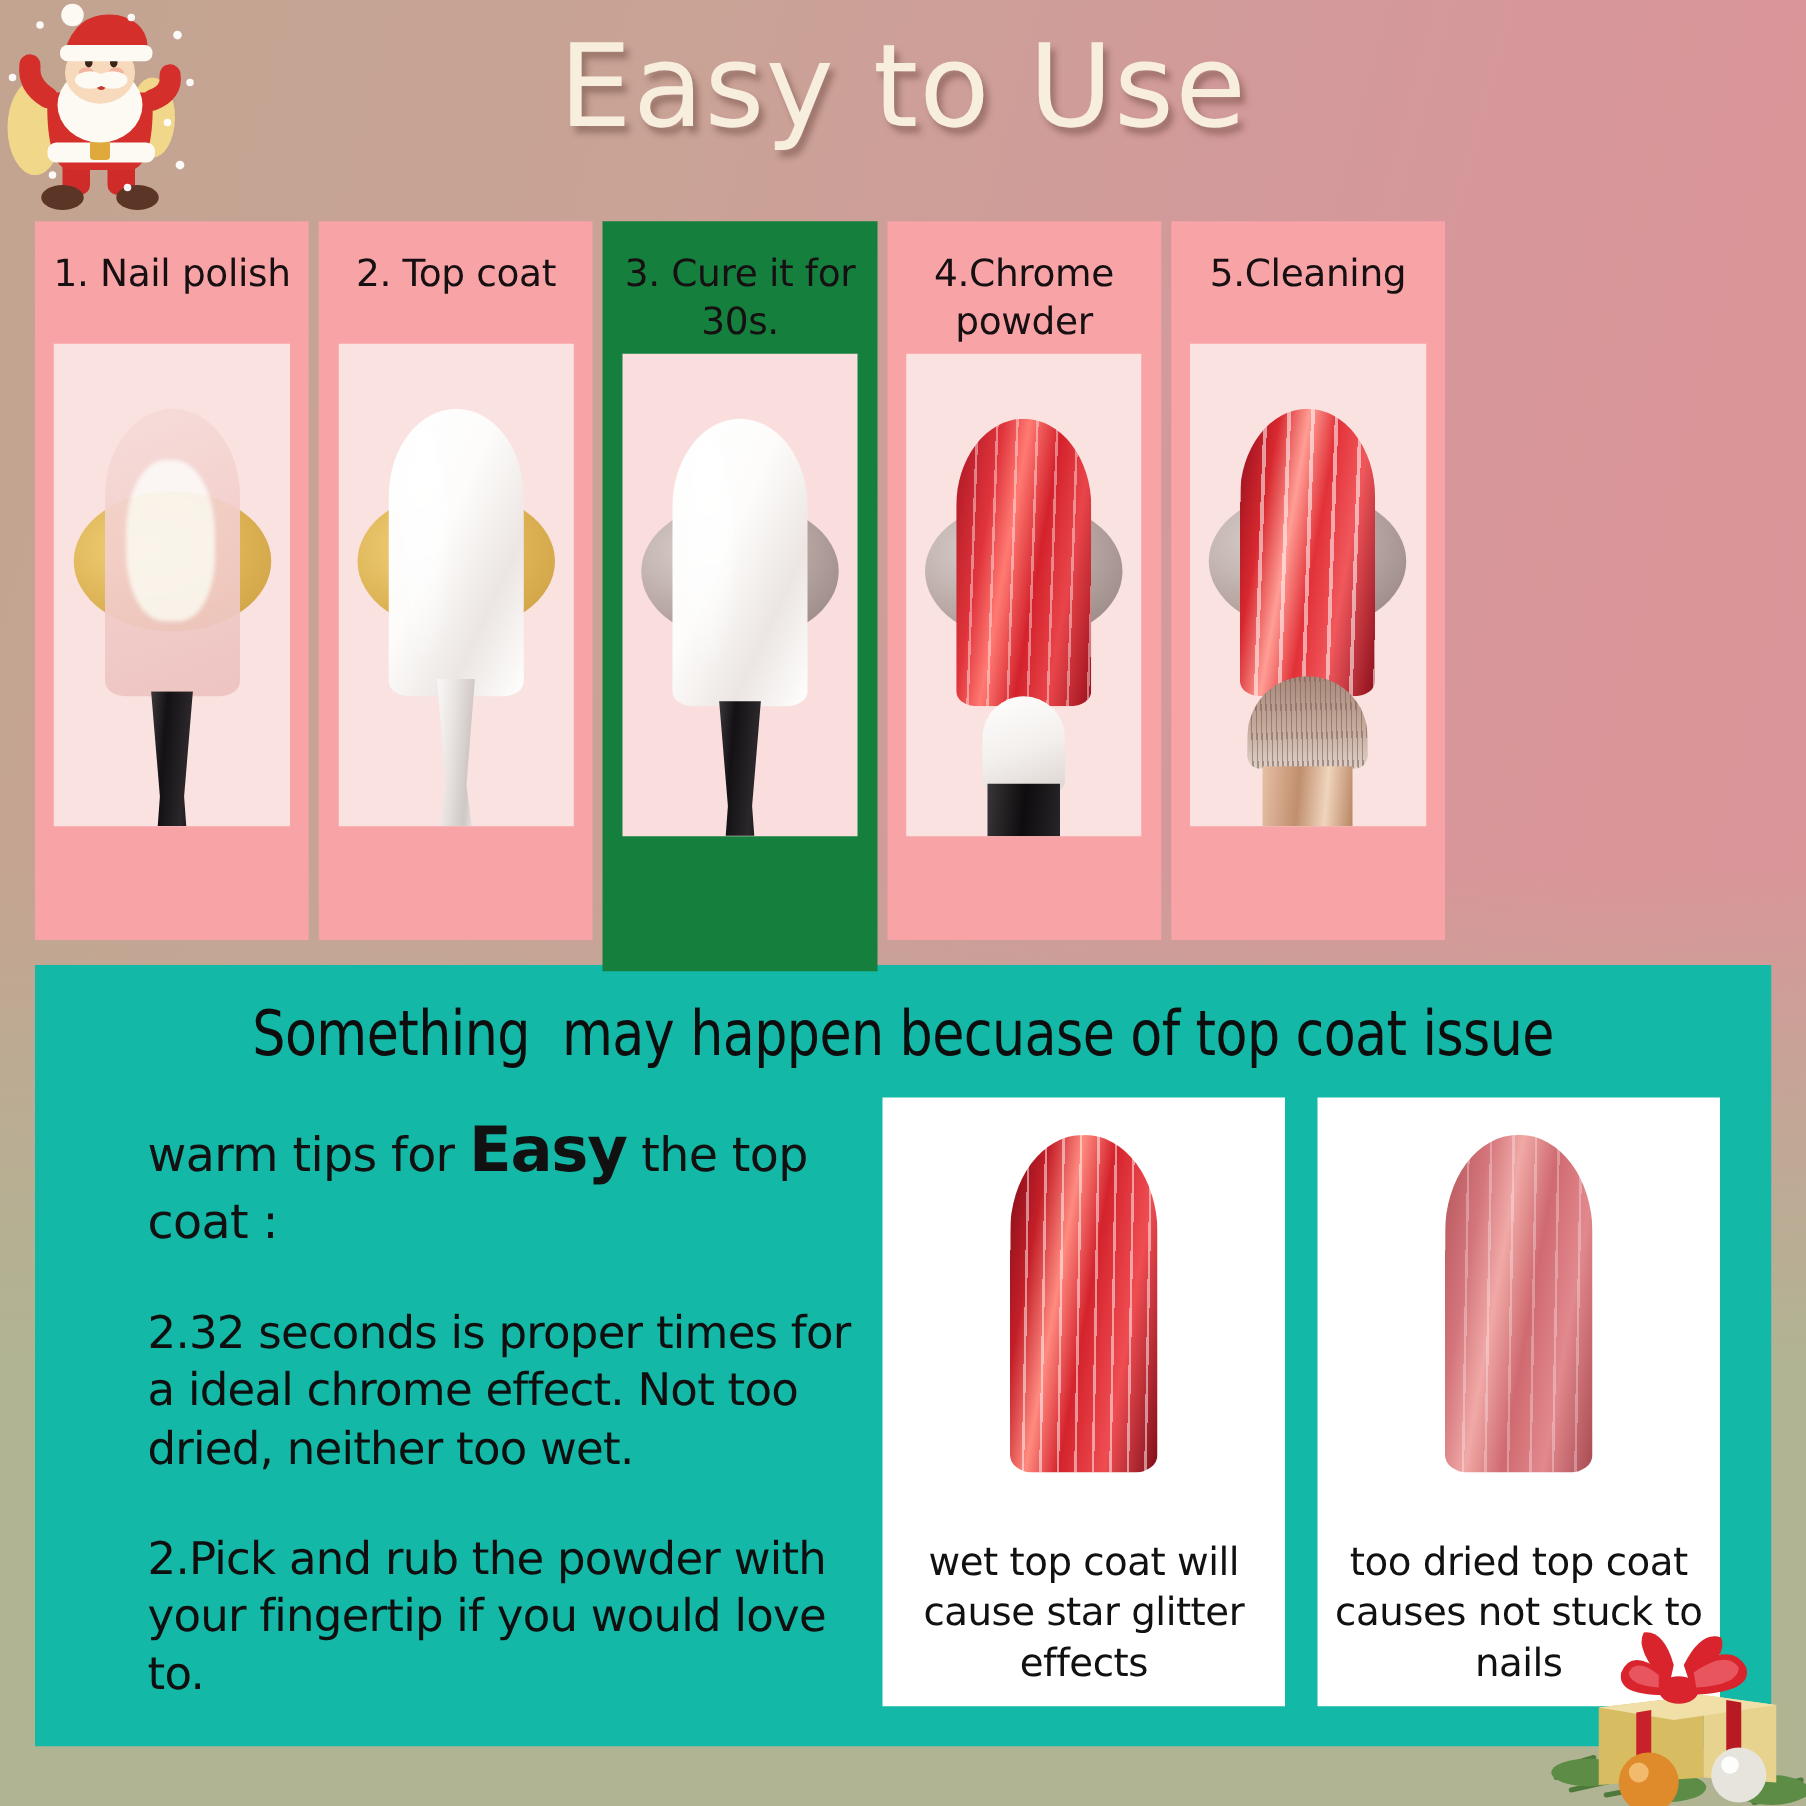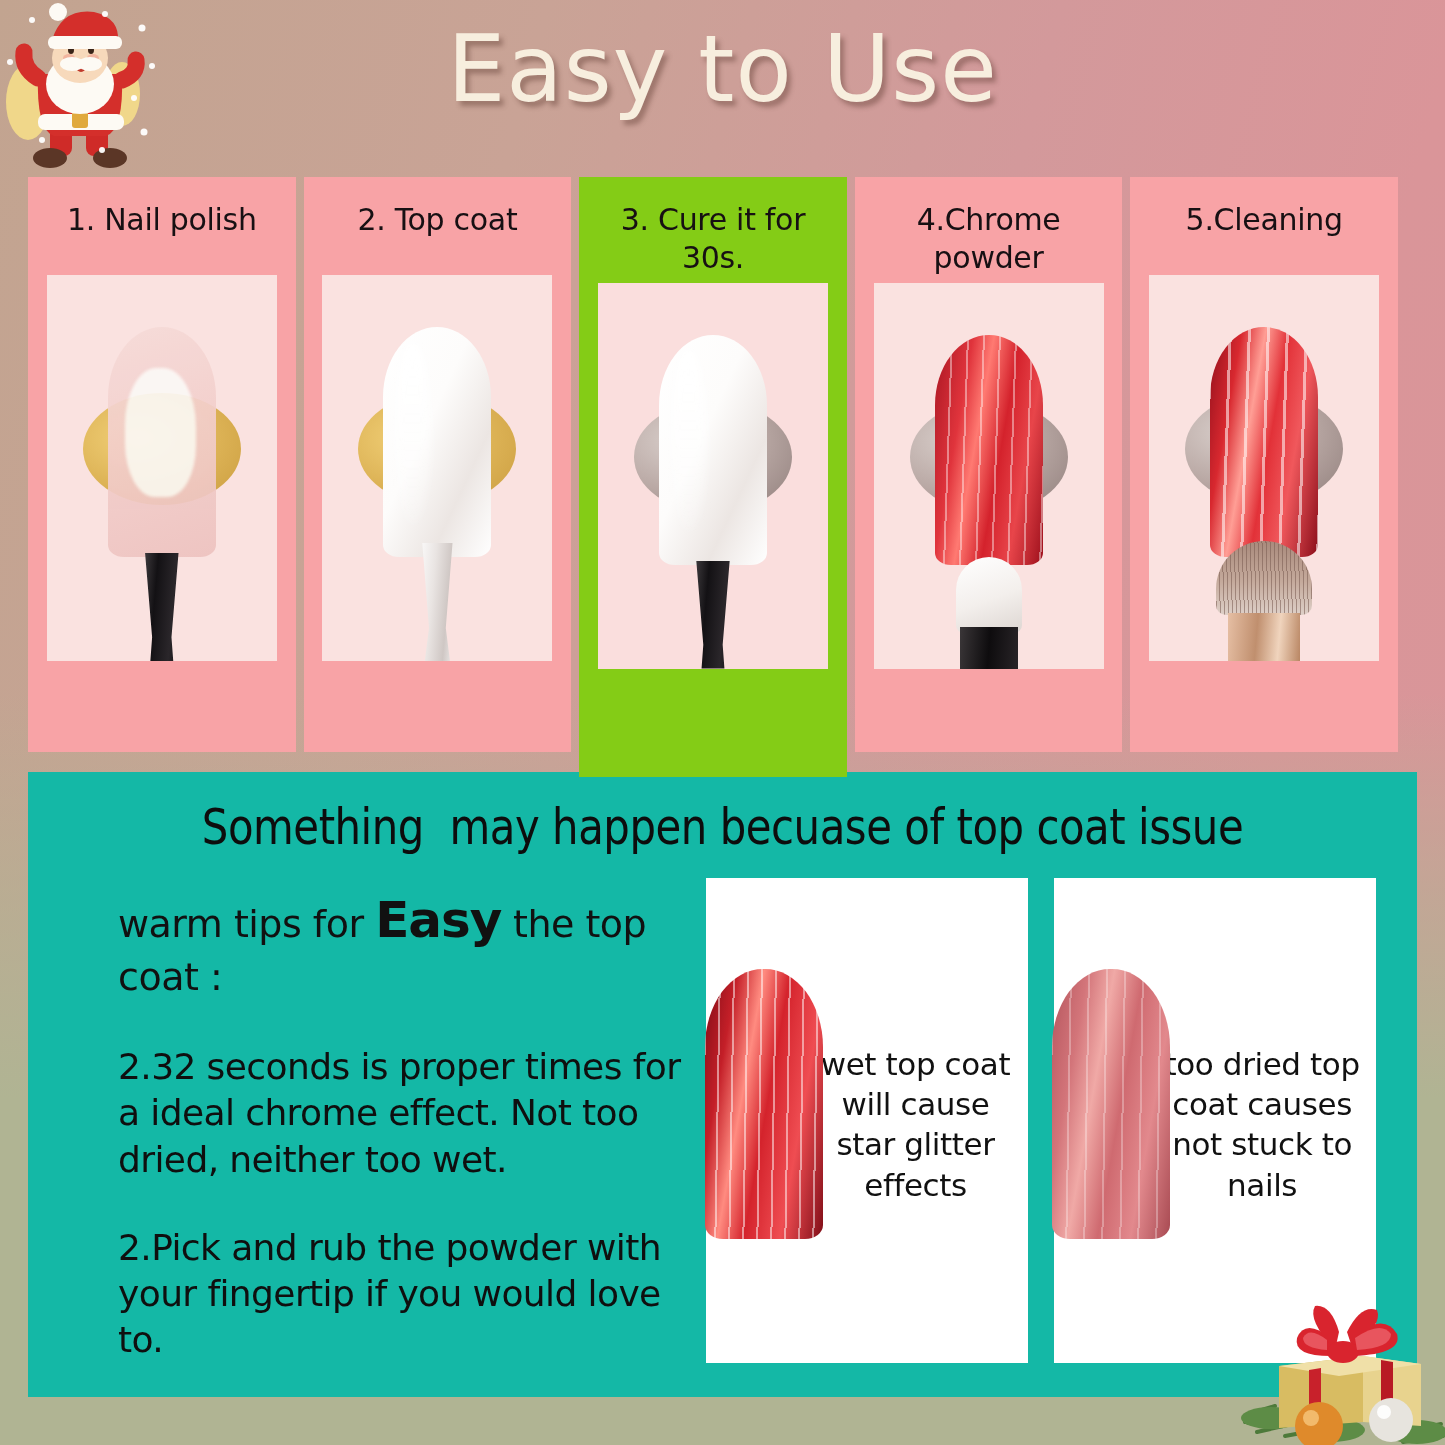--- a/index.html
+++ b/index.html
@@ -49,36 +49,36 @@
     text-shadow: 4px 5px 5px rgba(90,55,45,0.42);
     z-index: 5;
     line-height: 1.05;
   }
 
   
   #steps-row {
     position: absolute;
     left: 28px;
     top: 177px;
-    width: 1370px;
+    width: 1128px;
     height: 575px;
     display: flex;
     gap: 8px;
     z-index: 4;
   }
   .step-card {
     flex: 1 1 0;
     background: #f8a3a6;
     display: flex;
     flex-direction: column;
     align-items: center;
     position: relative;
   }
   .step-card.is-cure {
-    background: #84cc16;
+    background: #15803d;
     height: 600px;
     margin-bottom: -25px;
   }
   .step-label {
     color: #171013;
     font-size: 30px;
     font-family: "DejaVu Sans", sans-serif;
     text-align: center;
     line-height: 1.26;
     padding: 24px 6px 0 6px;
@@ -251,21 +251,21 @@
 
   #examples-col {
     display: flex;
     gap: 26px;
     padding-top: 4px;
   }
   .example-card {
     width: 322px;
     background: #ffffff;
     display: flex;
-    flex-direction: row;
+    flex-direction: column;
     align-items: center;
     padding: 18px 10px 14px 10px;
   }
   .example-photo {
     width: 100%;
     height: 330px;
     position: relative;
     background: #ffffff;
   }
   .example-photo .nail {

